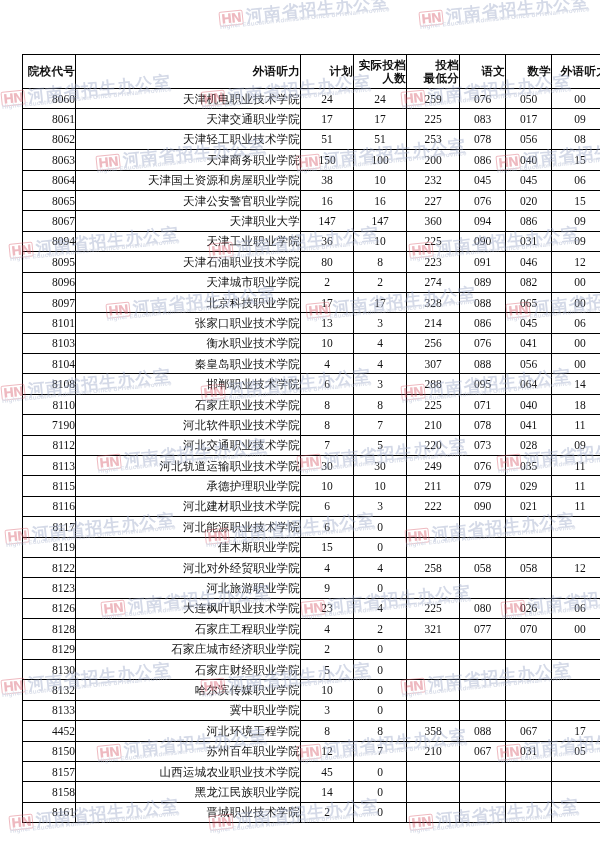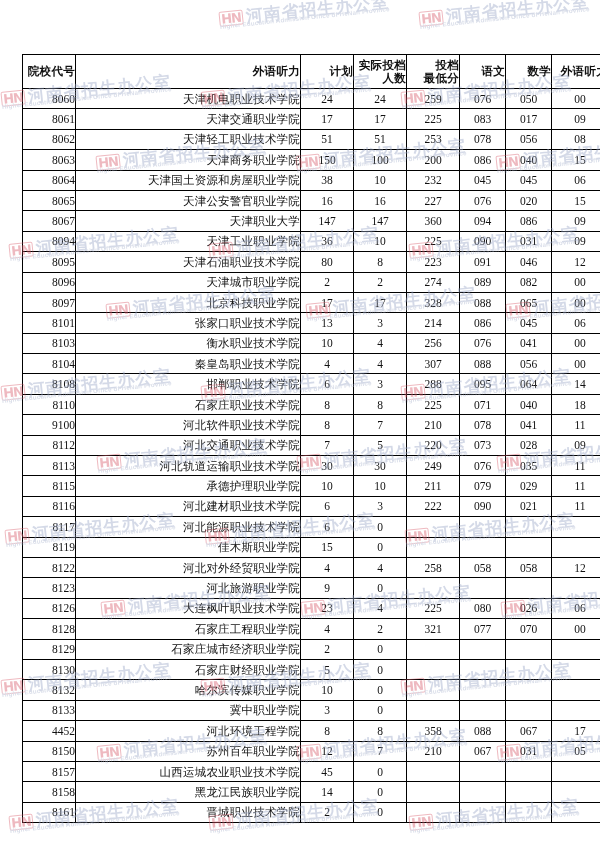--- a/index.html
+++ b/index.html
@@ -366,21 +366,21 @@
           <td class="c-code">8110</td>
           <td class="c-name">石家庄职业技术学院</td>
           <td class="c-num">8</td>
           <td class="c-num">8</td>
           <td class="c-num">225</td>
           <td class="c-num">071</td>
           <td class="c-num">040</td>
           <td class="c-num">18</td>
         </tr>
         <tr>
-          <td class="c-code">9100</td>
+          <td class="c-code">7190</td>
           <td class="c-name">河北软件职业技术学院</td>
           <td class="c-num">8</td>
           <td class="c-num">7</td>
           <td class="c-num">210</td>
           <td class="c-num">078</td>
           <td class="c-num">041</td>
           <td class="c-num">11</td>
         </tr>
         <tr>
           <td class="c-code">8112</td>

